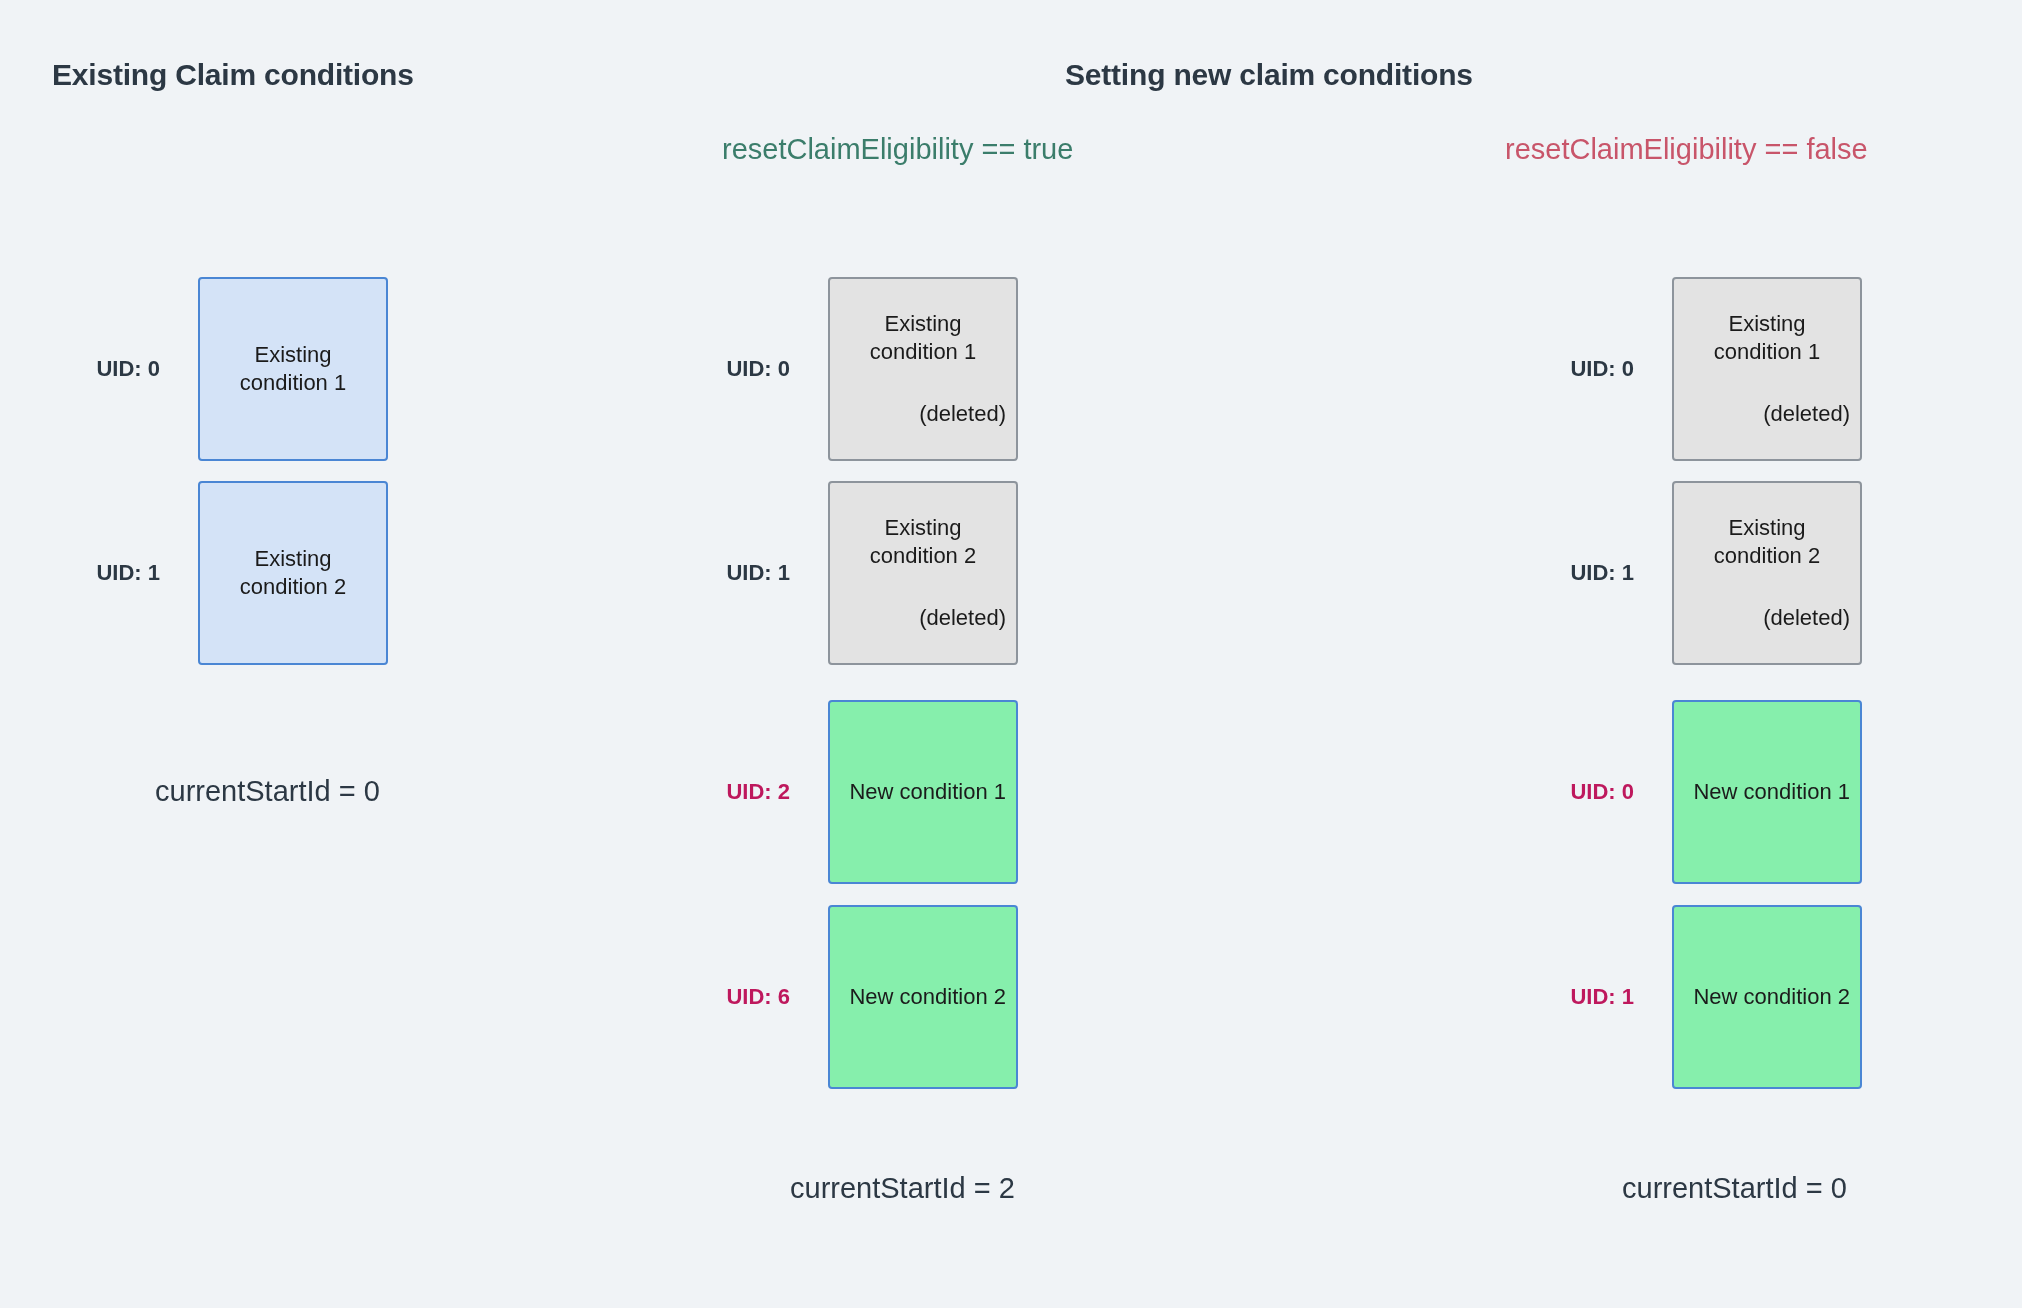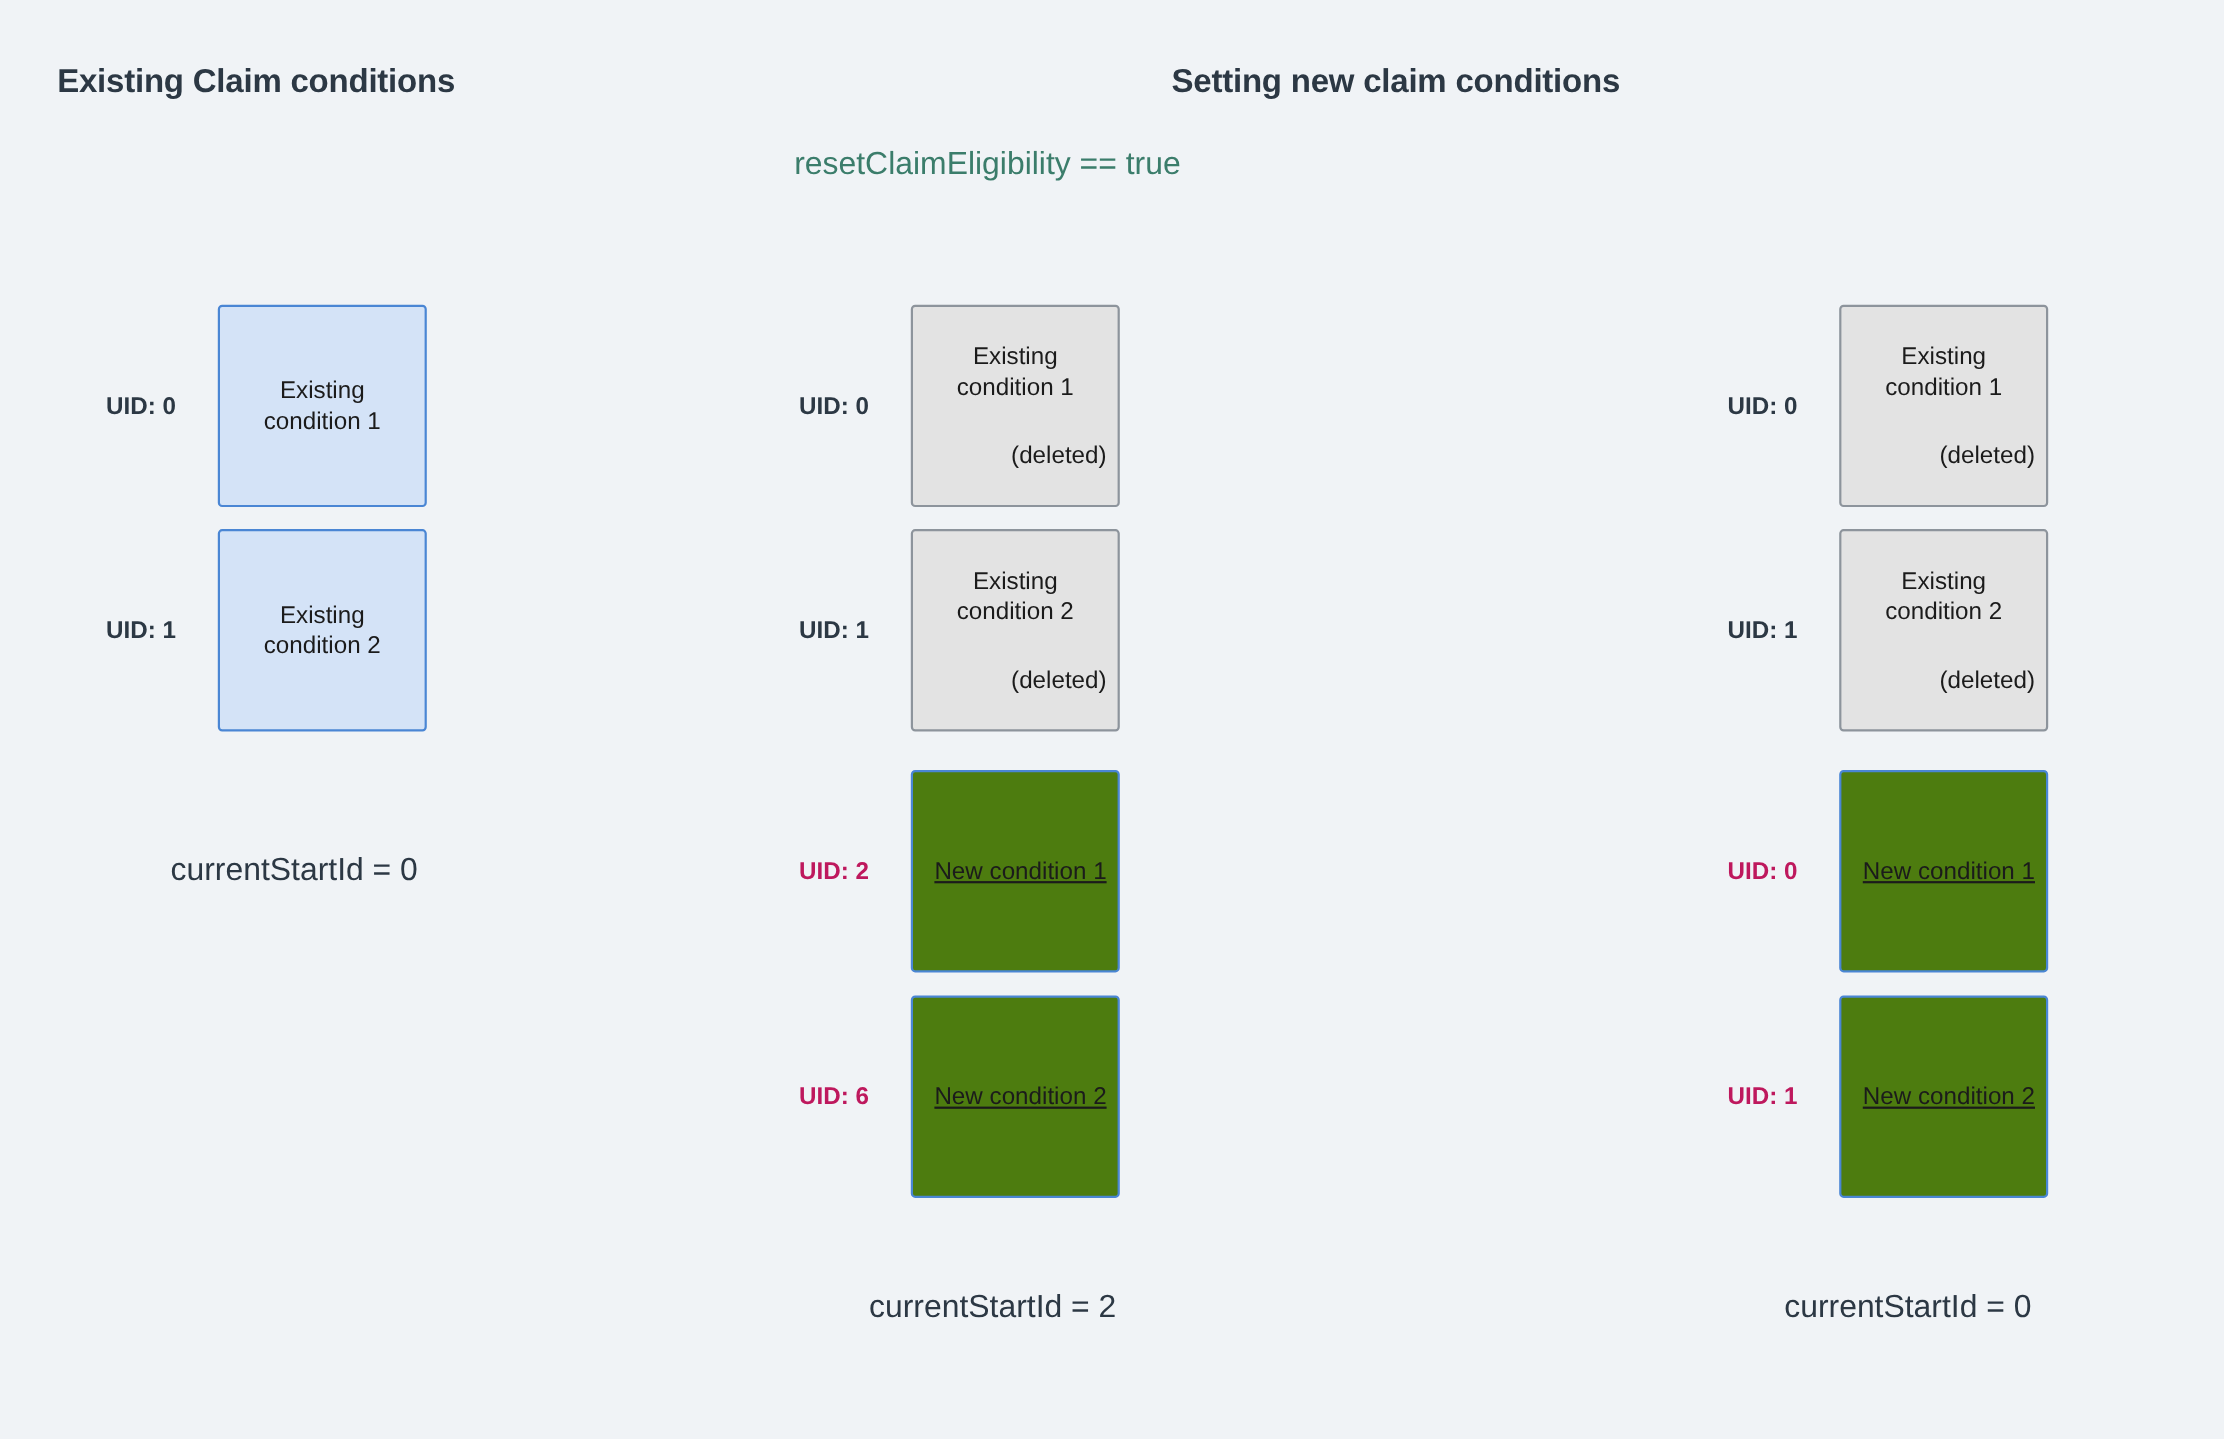--- a/index.html
+++ b/index.html
@@ -82,23 +82,22 @@
   }
   .cond-box.existing {
     background: #d4e3f7;
     border: 2px solid #4a86d4;
   }
   .cond-box.deleted {
     background: #e3e3e3;
     border: 2px solid #8d949c;
   }
   .cond-box.new {
-    background: #4d7c0f;
+    background: #86efac;
     border: 2px solid #4a86d4;
-    text-decoration: underline;
   }
   .cond-box .box-title { display: block; }
   .cond-box .box-sub {
     display: block;
     margin-top: 34px;
   }
 
   
   .start-id {
     position: absolute;
@@ -114,20 +113,21 @@
 <body>
 
 <div id="canvas">
 
   <div class="section-heading" id="heading-left">Existing Claim conditions</div>
 
   <div class="section-heading" id="heading-right">Setting new claim conditions</div>
 
   <div class="cond-label" id="cond-true">resetClaimEligibility == true</div>
 
+  <div class="cond-label" id="cond-false">resetClaimEligibility == false</div>
 
   <div class="column" id="col-existing">
       <div class="row" style="left: 80px; top: 277px; height: 184px;">
         <div class="uid-label">UID: 0</div>
         <div class="cond-box existing compact">
           <span class="box-title">Existing condition 1</span>
         </div>
       </div>
       <div class="row" style="left: 80px; top: 481px; height: 184px;">
         <div class="uid-label">UID: 1</div>

